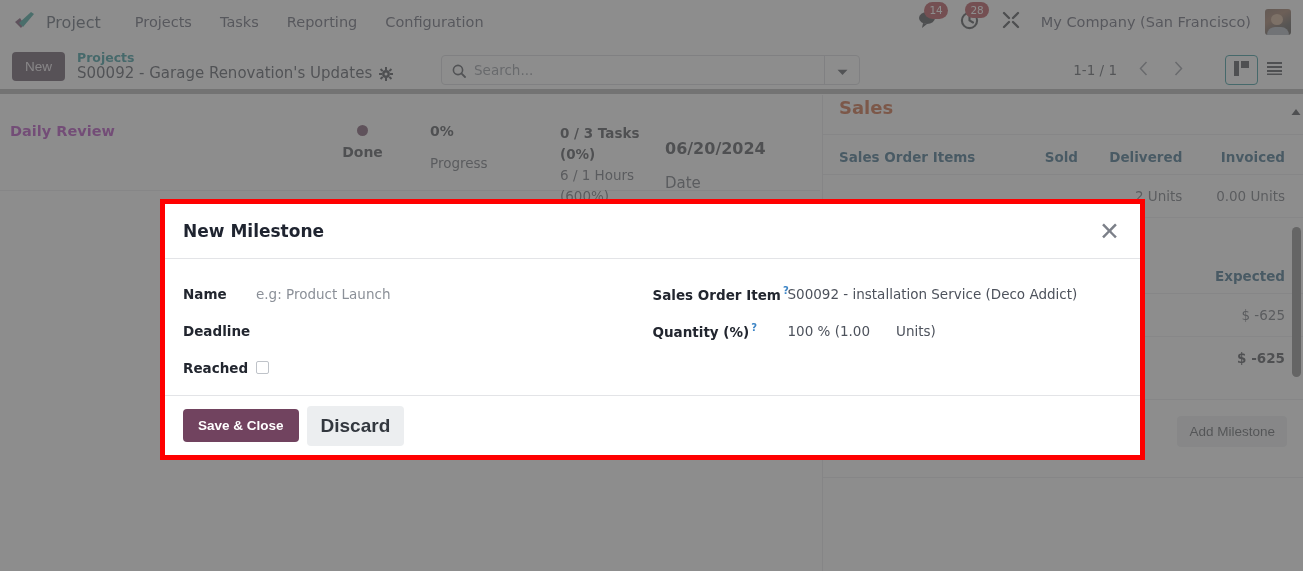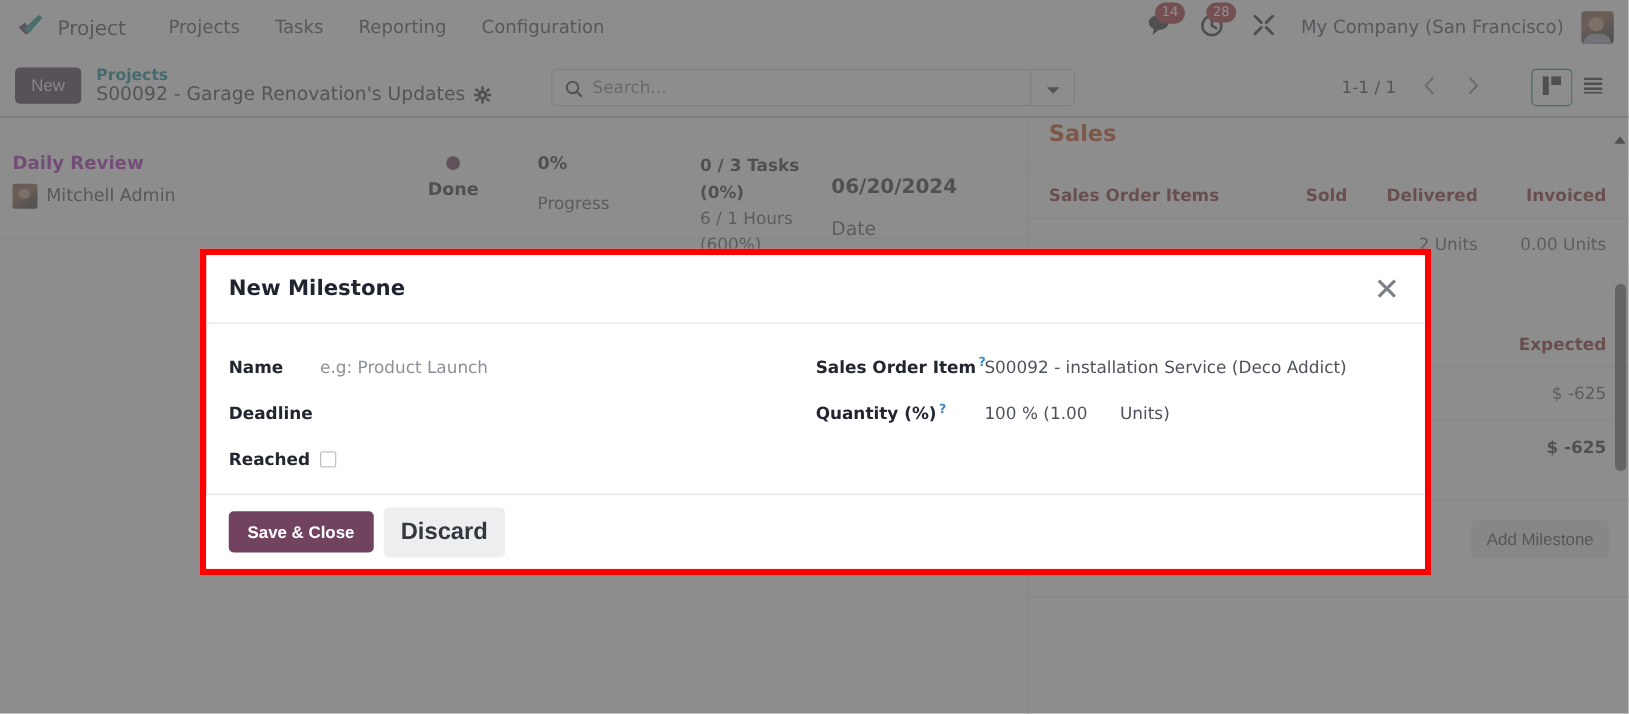--- a/index.html
+++ b/index.html
@@ -49,21 +49,21 @@
   }
   .avatar::before{
     content:""; position:absolute; left:2px; bottom:0; width:22px; height:8px; border-radius:8px 8px 0 0;
     background:#9ba2ad;
   }
 
   
   .cp {
     position: absolute; top: 44px; left: 0; width: 1303px; height: 50px;
     background: #ffffff; display: flex; align-items: center; padding: 0 12px;
-    border-bottom: 1px solid #a3a3a3;
+    border-bottom: 5px solid #a3a3a3;
   }
   .btn-new {
     background: #3f2c3f; color: #e9e3e9; font-size: 13.5px;
     padding: 7px 13px; border-radius: 4px; border: none; margin-right: 12px;
     white-space: nowrap;
   }
   .bc { line-height: 1.15; }
   .bc-parent { font-size: 12.5px; color: #017e84; font-weight: 600; }
   .bc-current { font-size: 15px; color: #2a2f3a; display: flex; align-items: center; gap: 7px; }
   .gear-ic { width: 14px; height: 14px; display: inline-block; }
@@ -130,21 +130,21 @@
   .right-pane {
     position: absolute; left: 822px; top: 95px; width: 481px; height: 476px;
     background: #fff; border-left: 1px solid #e1e2e5; overflow: hidden;
   }
   .rp-section-title {
     font-size: 18px; font-weight: bold; color: #c2410c; padding: 2px 0 0 16px;
   }
   .rp-sep { height: 1px; background: #e4e5e8; margin-top: 16px; }
   .rp-table { width: 100%; border-collapse: collapse; }
   .rp-table th {
-    font-size: 13.5px; font-weight: bold; color: #7f1d1d; padding: 14px 6px 9px 0;
+    font-size: 13.5px; font-weight: bold; color: #0c4a6e; padding: 14px 6px 9px 0;
     text-align: right; white-space: nowrap;
   }
   .rp-table th.left { text-align: left; padding-left: 16px; }
   .rp-table td {
     font-size: 13.5px; color: #4d525c; padding: 13px 6px 13px 0; text-align: right; white-space: nowrap;
   }
   .rp-table td.left { text-align: left; padding-left: 16px; }
   .rp-table tr.hdr th { border-bottom: 1px solid #e4e5e8; }
   .rp-table tr.bodyrow td { border-bottom: 1px solid #e9eaec; }
   .rp-table tr.totalrow td { font-weight: bold; color: #23262d; }
@@ -343,24 +343,20 @@
             <rect x="0" y="11.5" width="15" height="1.5" fill="#20242c"></rect>
           </svg>
         </span>
       </button>
     </div>
 
     <div class="left-pane">
       <div class="rec-card">
         <div class="rec-col-title">
           <div class="rec-title">Daily Review</div>
-          <div class="rec-user">
-            <span class="rec-avatar"></span>
-            <span class="rec-user-name">Mitchell Admin</span>
-          </div>
         </div>
         <div class="rec-col-state">
           <span class="state-dot"></span>
           <span class="state-label">Done</span>
         </div>
         <div class="rec-col-prog">
           <div class="prog-val">0%</div>
           <div class="prog-lbl">Progress</div>
         </div>
         <div class="rec-col-tasks">

